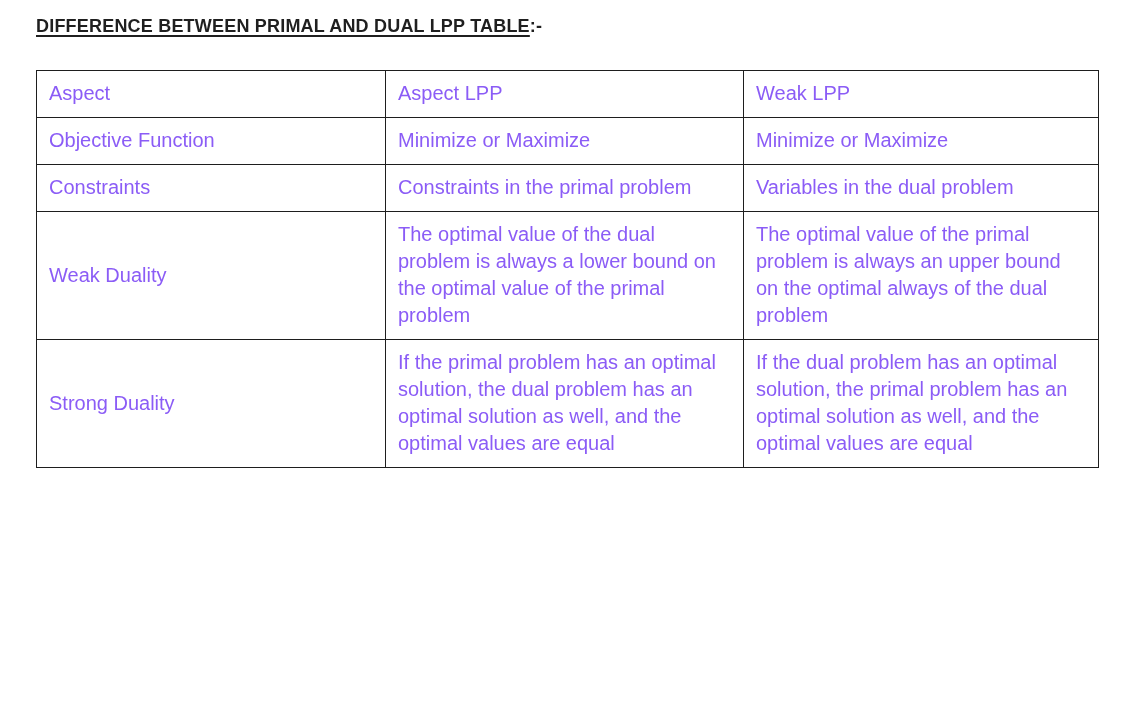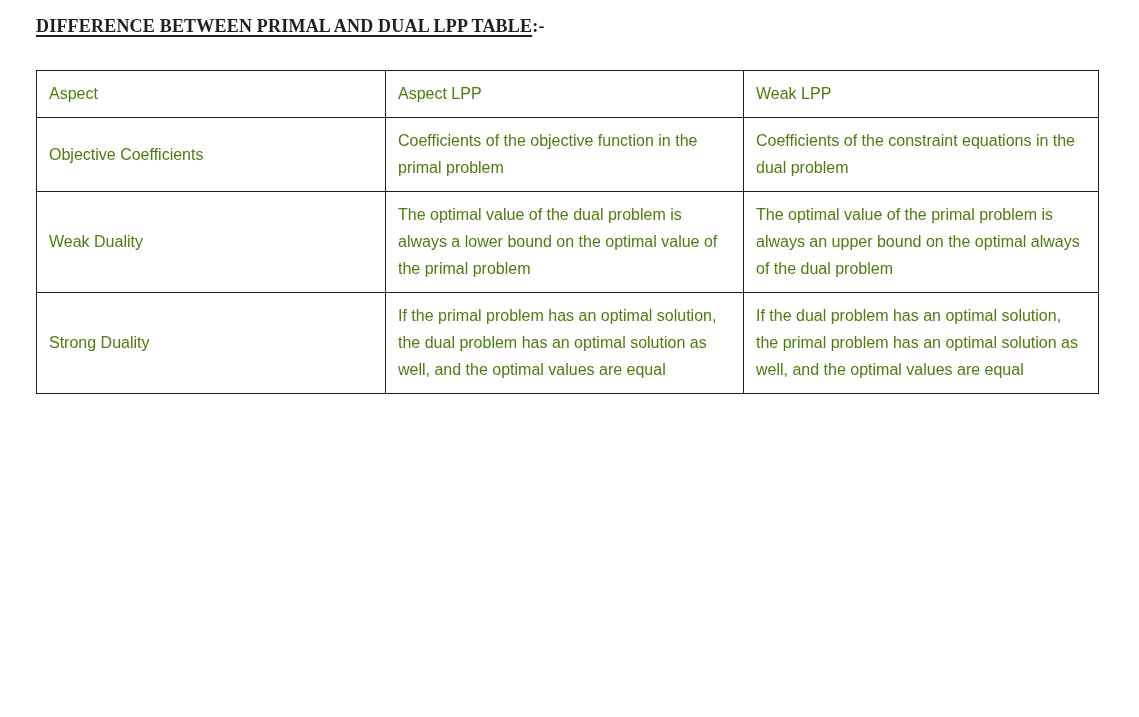--- a/index.html
+++ b/index.html
@@ -17,45 +17,44 @@
   }
   .doc-title {
     position: absolute;
     left: 36px;
     top: 16px;
     font-size: 18px;
     font-weight: bold;
     color: #1f1f1f;
     letter-spacing: 0.2px;
     white-space: nowrap;
-    font-family: Liberation Serif, serif;
   }
   .doc-title .underlined {
     text-decoration: underline;
     text-decoration-thickness: 2px;
     text-underline-offset: 3px;
   }
   table.comparison {
     position: absolute;
     left: 36px;
     top: 70px;
     border-collapse: collapse;
     table-layout: fixed;
     width: 1062px;
   }
   table.comparison col.c1 { width: 349px; }
   table.comparison col.c2 { width: 358px; }
   table.comparison col.c3 { width: 355px; }
   table.comparison td, table.comparison th {
     border: 1px solid #1e1e1e;
     padding: 9px 12px 10px 12px;
-    font-size: 16px;
+    font-size: 20px;
     font-weight: normal;
     line-height: 27px;
-    color: #4d7c0f;
+    color: #8b5cf6;
     text-align: left;
     vertical-align: middle;
     background: #ffffff;
     overflow-wrap: break-word;
   }
 </style>
 </head>
 <body>
 
 <div class="page">
@@ -70,23 +69,28 @@
         <col class="c2">
         <col class="c3">
     </colgroup>
     <tbody>
       <tr>
         <td>Aspect</td>
         <td>Aspect LPP</td>
         <td>Weak LPP</td>
       </tr>
       <tr>
-        <td>Objective Coefficients</td>
-        <td>Coefficients of the objective function in the primal problem</td>
-        <td>Coefficients of the constraint equations in the dual problem</td>
+        <td>Objective Function</td>
+        <td>Minimize or Maximize</td>
+        <td>Minimize or Maximize</td>
+      </tr>
+      <tr>
+        <td>Constraints</td>
+        <td>Constraints in the primal problem</td>
+        <td>Variables in the dual problem</td>
       </tr>
       <tr>
         <td>Weak Duality</td>
         <td>The optimal value of the dual problem is always a lower bound on the optimal value of the primal problem</td>
         <td>The optimal value of the primal problem is always an upper bound on the optimal always of the dual problem</td>
       </tr>
       <tr>
         <td>Strong Duality</td>
         <td>If the primal problem has an optimal solution, the dual problem has an optimal solution as well, and the optimal values are equal</td>
         <td>If the dual problem has an optimal solution, the primal problem has an optimal solution as well, and the optimal values are equal</td>

